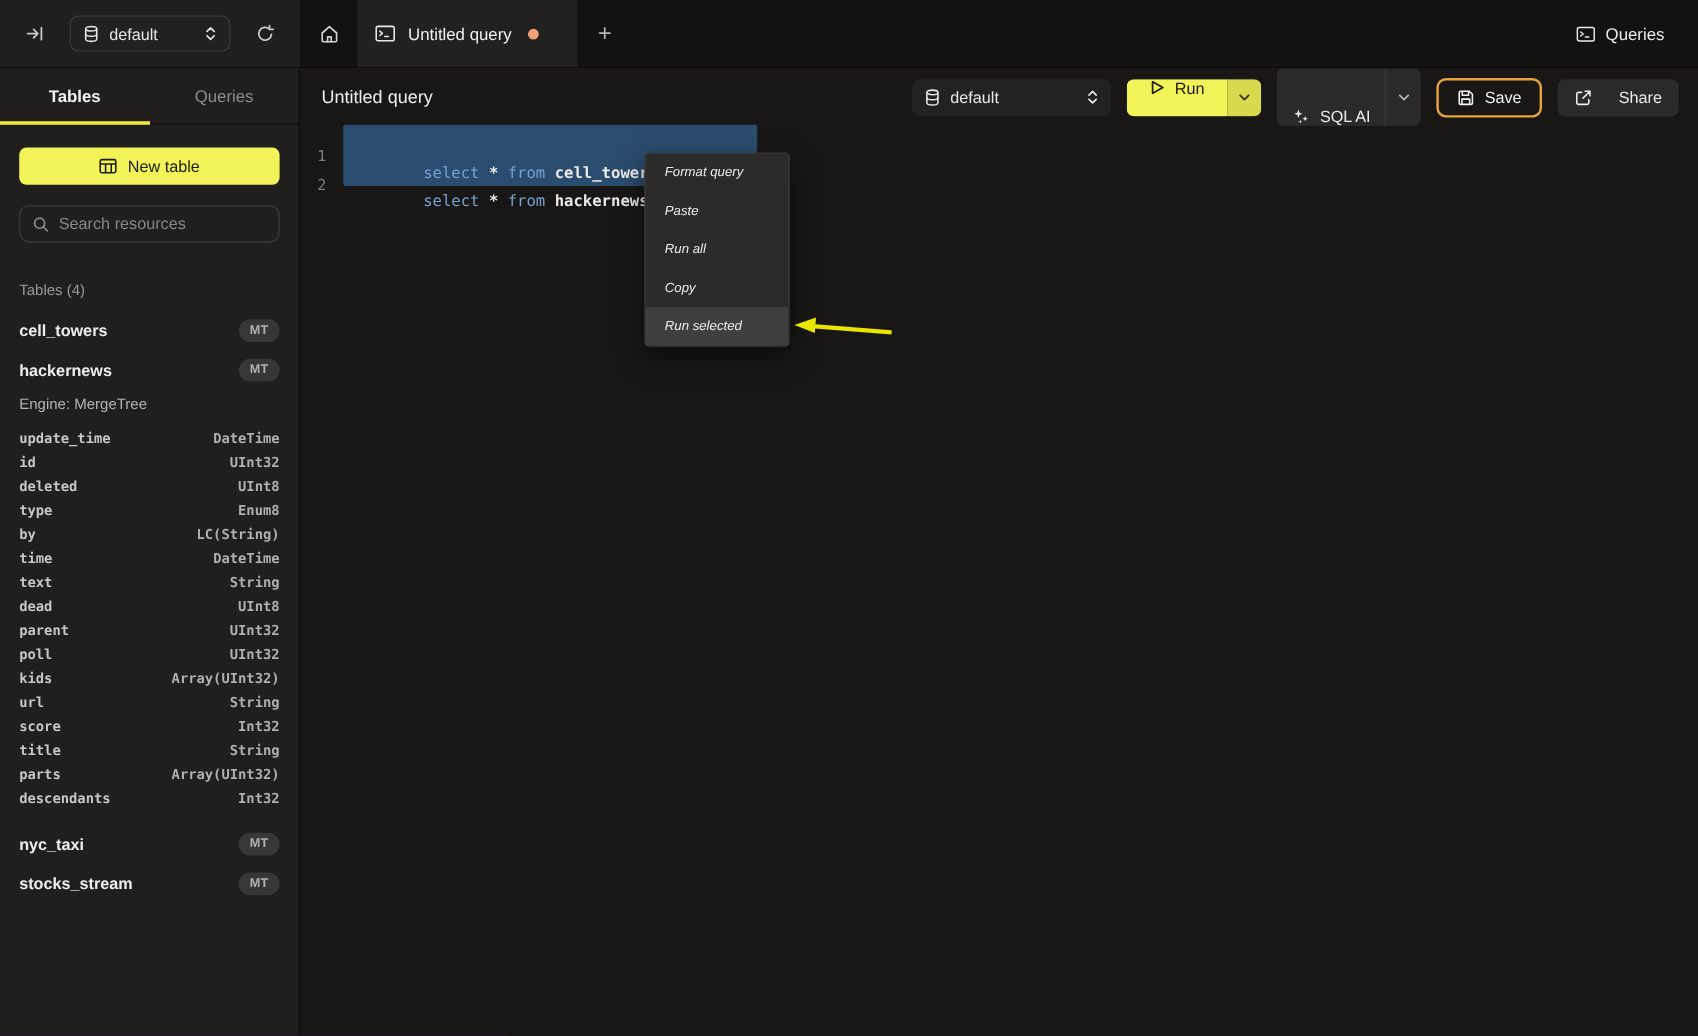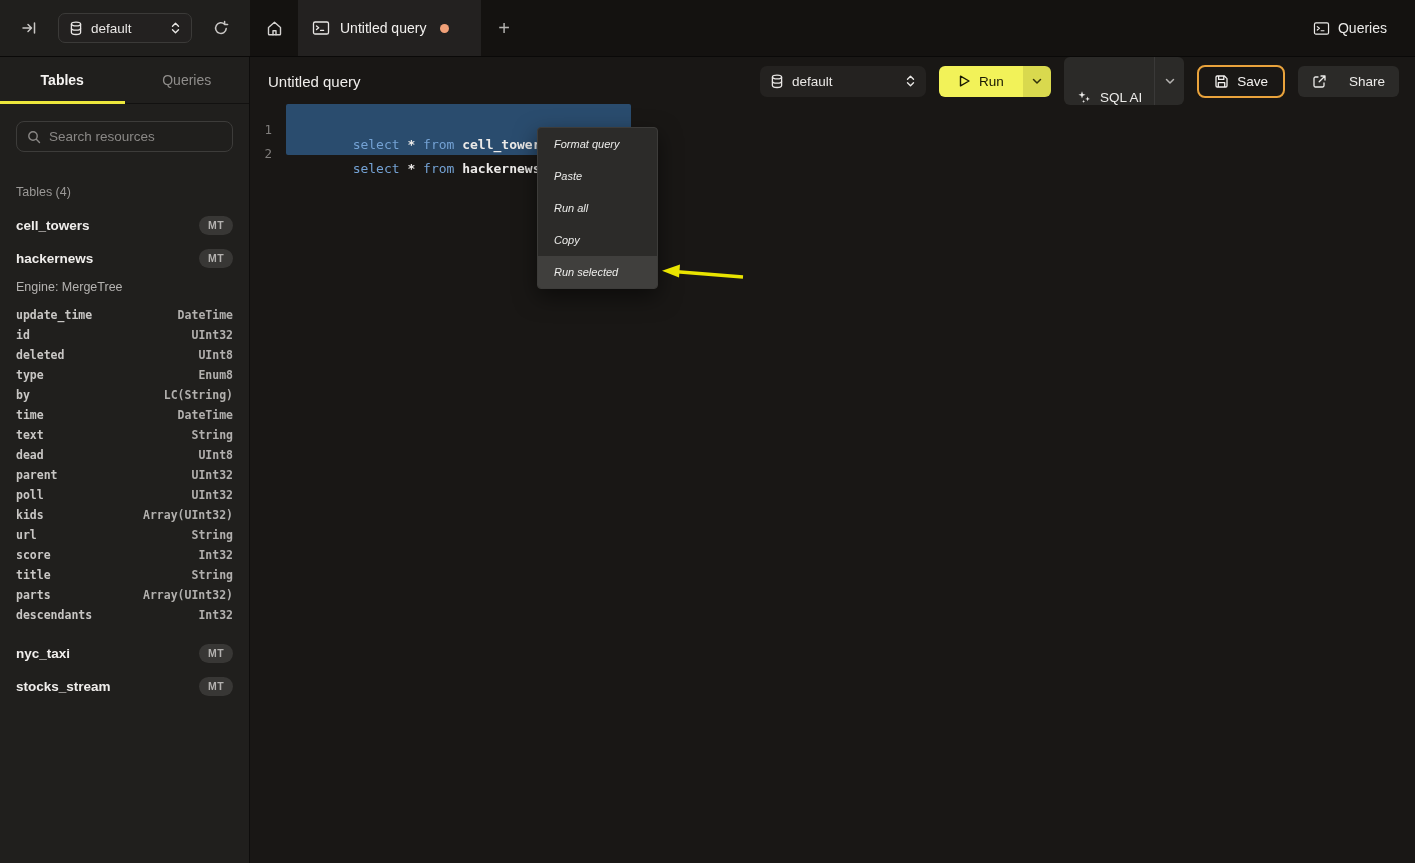--- a/index.html
+++ b/index.html
@@ -62,21 +62,21 @@
 
   
   .main { position:absolute; left:250px; top:57px; width:1165px; height:806px; background:#191715; }
   .main-header { height:48px; display:flex; align-items:center; padding:0 16px 0 18px; }
   .main-title { font-size:15px; color:#f0eeec; }
   .toolbar { margin-left:auto; display:flex; align-items:center; gap:13px; }
   .tb-db { width:166px; height:31px; background:#242220; border-radius:7px; display:flex;
     align-items:center; gap:8px; padding:0 10px; font-size:13.5px; color:#e9e7e5; cursor:pointer; }
   .tb-db .grow { flex:1; }
   .run-group { display:flex; height:31px; border-radius:6px; overflow:hidden; cursor:pointer; }
-  .run-main { width:84px; background:#f2f259; display:flex; align-items:center; justify-content:center;
+  .run-main { width:84px; background:#f2f259; display:flex; align-items:flex-start; justify-content:center;
     gap:8px; color:#191903; font-size:13.5px; font-weight:500; border:none; font-family:inherit; cursor:pointer; }
   .run-caret { width:28px; background:#d9d94e; display:flex; align-items:center; justify-content:center;
     color:#32320a; border:none; cursor:pointer; }
   .sqlai-btn { height:48px; background:#2b2a28; border-radius:6px; display:flex; align-items:flex-end; cursor:pointer; }
   .sqlai-label { display:flex; align-items:center; gap:8px; padding:0 12px; font-size:13.5px; color:#ecebe9; }
   .sqlai-caret { width:30px; height:100%; border-left:1px solid #3a3938; display:flex; align-items:center;
     justify-content:center; color:#b5b3b1; }
   .save-btn { height:33px; padding:0 15px; background:transparent; border:2px solid #e9a33c;
     border-radius:8px; display:flex; align-items:center; gap:8px; color:#f3f1ef; font-size:13.5px;
     font-weight:500; font-family:inherit; cursor:pointer; }
@@ -182,20 +182,29 @@
   </div>
 
   <div class="sidebar">
     <div class="side-tabs">
       <div class="side-tab active">Tables</div>
       <div class="side-tab">Queries</div>
       <div class="side-underline"></div>
     </div>
 
     <div class="side-body">
+      <button class="new-table-btn">
+        <span>
+          <svg width="16" height="15" viewBox="0 0 16 15" fill="none" stroke="currentColor" stroke-width="1.3" stroke-linejoin="round">
+            <rect x="1.5" y="2" width="13" height="11" rx="1.4"></rect>
+            <path d="M1.5 5.6h13M6 5.6V13M10.7 5.6V13"></path>
+          </svg>
+        </span>
+        <span>New table</span>
+      </button>
 
       <div class="search-box">
         <span>
           <svg width="14" height="14" viewBox="0 0 14 14" fill="none" stroke="currentColor" stroke-width="1.4" stroke-linecap="round">
             <circle cx="6" cy="6" r="4.2"></circle>
             <path d="M9.3 9.3 12.5 12.5"></path>
           </svg>
         </span>
         <input type="text" placeholder="Search resources" style="">
       </div>

